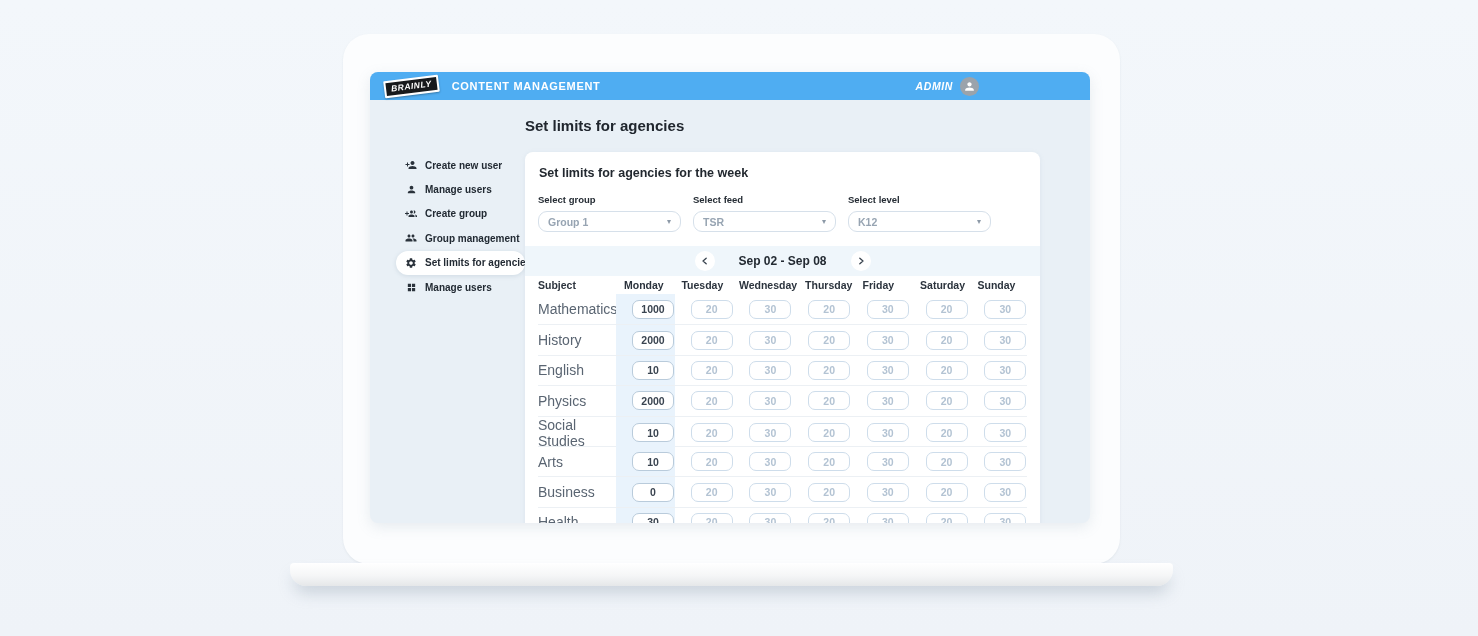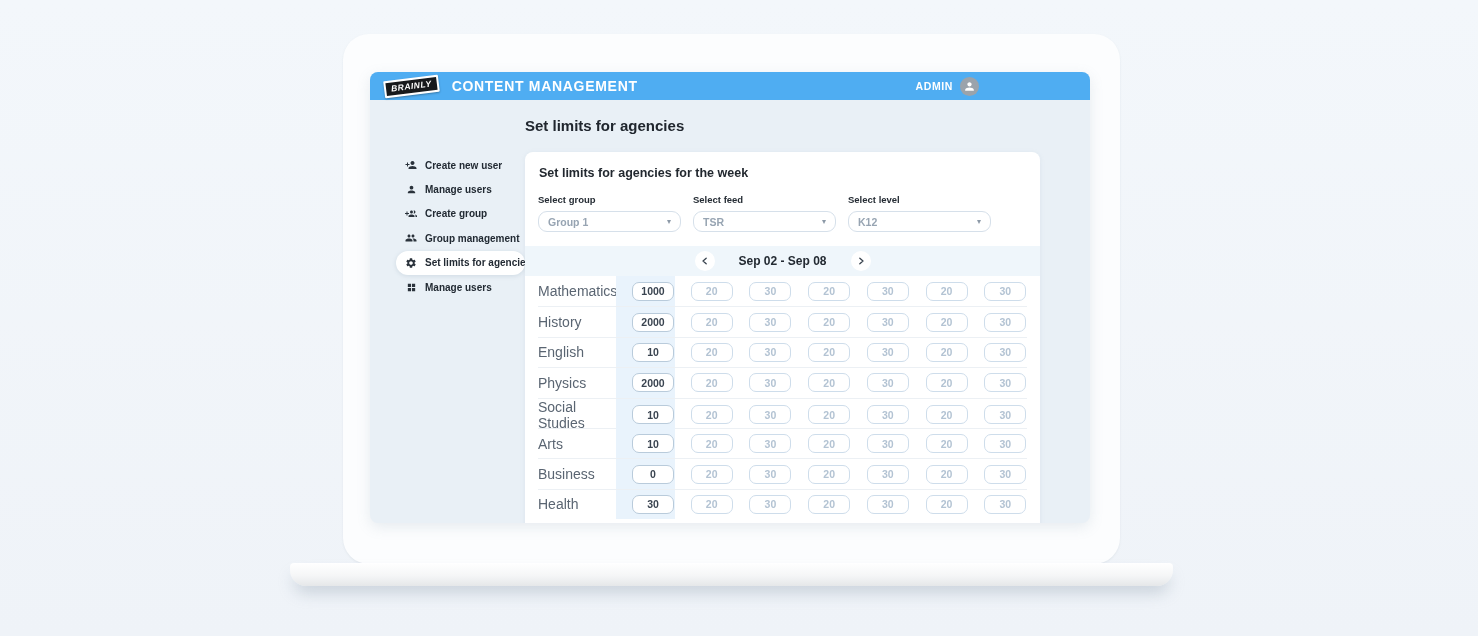--- a/index.html
+++ b/index.html
@@ -33,25 +33,25 @@
     height:28px; background:#4FADF2; display:flex; align-items:center;
     padding:0 14px; position:relative;
   }
   .brand-badge {
     background:#17191C; color:#fff; border:2px solid #fff;
     font-size:8.5px; font-weight:bold; font-style:italic; letter-spacing:.5px;
     padding:1px 5px 2px; transform:rotate(-7deg); border-radius:1px;
     box-shadow:0 1px 2px rgba(0,0,0,.3);
   }
   .app-header-title {
-    color:#fff; font-size:14px; font-weight:bold; letter-spacing:.7px;
+    color:#fff; font-size:11px; font-weight:bold; letter-spacing:.7px;
     margin-left:13px;
   }
   .admin-group { margin-left:auto; margin-right:97px; display:flex; align-items:center; gap:7px; }
-  .admin-label { color:#fff; font-size:10.5px; font-weight:bold; letter-spacing:.6px; }
+  .admin-label { color:#fff; font-size:10.5px; font-weight:bold; letter-spacing:.6px;font-style:italic; }
   .avatar {
     width:19px; height:19px; border-radius:50%; background:#9BA3AB;
     display:flex; align-items:center; justify-content:center;
   }
 
   .app-body { position:relative; height:481px; }
   .page-title {
     position:absolute; left:155px; top:17px;
     font-size:15px; font-weight:800; color:#20262E;
   }
@@ -223,20 +223,30 @@
         </button>
         <span class="week-label">Sep 02 - Sep 08</span>
         <button class="chev-btn" style="border:none;">
           <svg width="8" height="8" viewBox="0 0 10 10">
             <polyline points="3.5,1.5 7.5,5 3.5,8.5" fill="none" stroke="#39434E" stroke-width="1.6" stroke-linecap="round" stroke-linejoin="round"></polyline>
           </svg>
         </button>
       </div>
 
       <div class="limits-table">
+        <div class="t-row thead" id="table-head">
+            <div class="th">Subject</div>
+            <div class="th day">Monday</div>
+            <div class="th day">Tuesday</div>
+            <div class="th day">Wednesday</div>
+            <div class="th day">Thursday</div>
+            <div class="th day">Friday</div>
+            <div class="th day">Saturday</div>
+            <div class="th day">Sunday</div>
+          </div>
         <div class="t-body" id="table-body">
             <div class="t-row">
               <div class="subject-cell">Mathematics</div>
               <div class="day-cell monday">
                 <input class="limit-input strong" type="text" value="1000" style="">
               </div>
               <div class="day-cell">
                 <input class="limit-input dim" type="text" value="20" style="">
               </div>
               <div class="day-cell">

